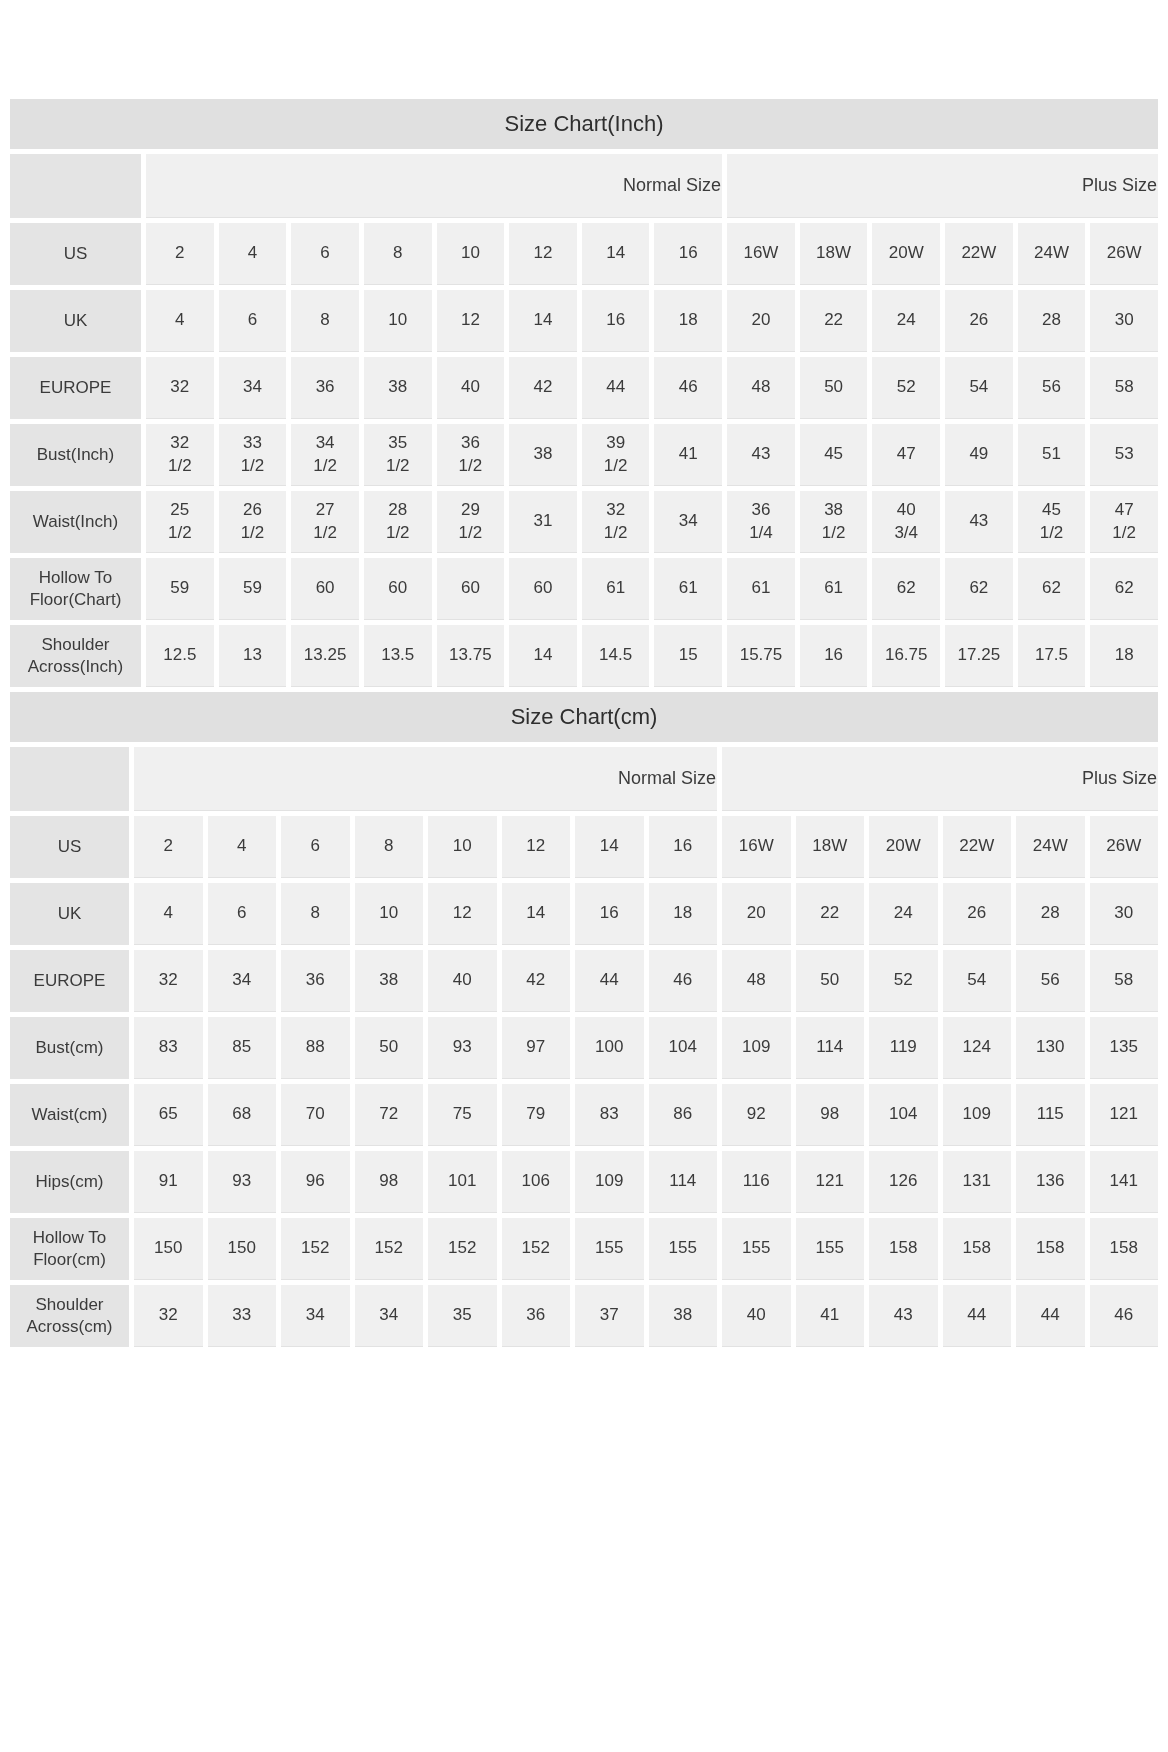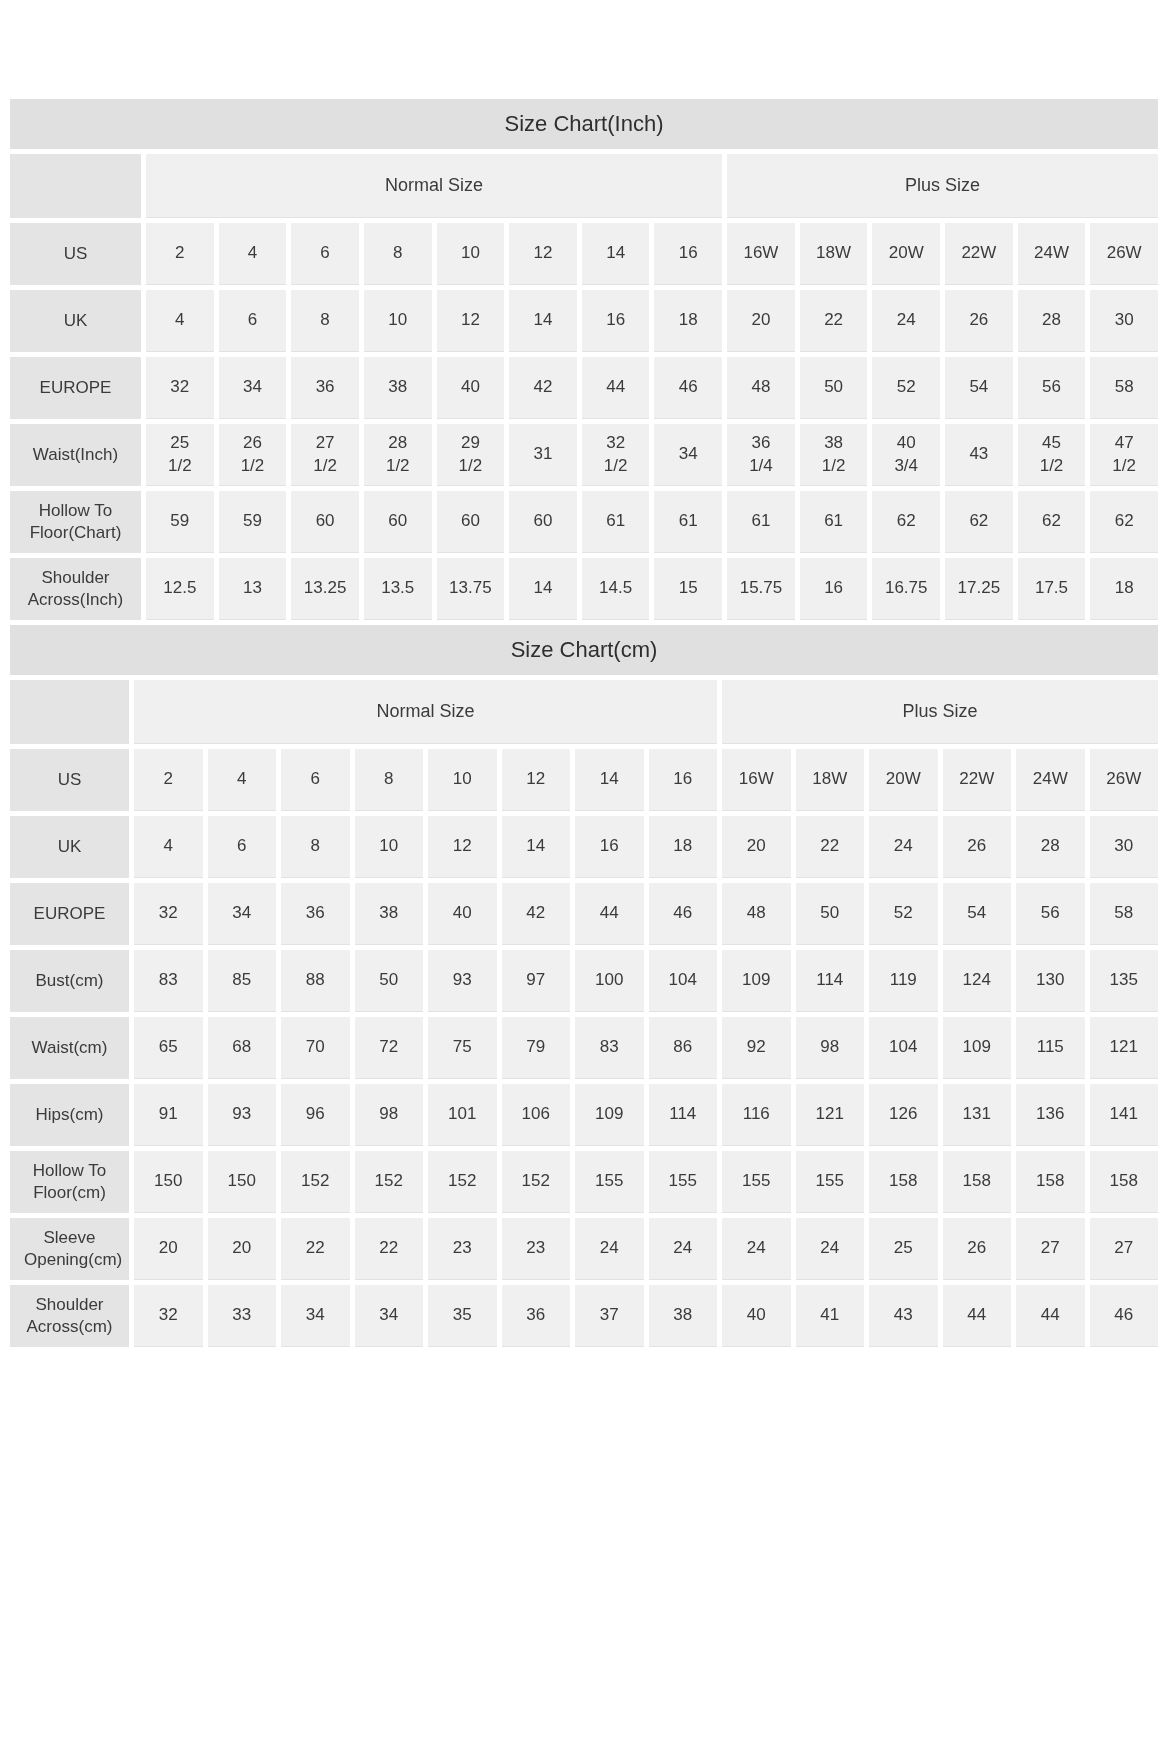--- a/index.html
+++ b/index.html
@@ -44,21 +44,21 @@
   td.corner{
     background:var(--label-bg);
     height:64px;
   }
   th.group-header{
     background:var(--header-bg);
     font-weight:normal;
     font-size:18px;
     color:var(--text);
     height:64px;
-    text-align:center;
+    text-align:right;
     border-bottom:1px solid #e2e2e2;
   }
   th.row-label{
     background:var(--label-bg);
     font-weight:normal;
     font-size:17px;
     line-height:1.3;
     color:var(--text);
     text-align:center;
     padding:4px 14px;
@@ -155,20 +155,43 @@
             <td class="cell">44</td>
             <td class="cell">46</td>
             <td class="cell">48</td>
             <td class="cell">50</td>
             <td class="cell">52</td>
             <td class="cell">54</td>
             <td class="cell">56</td>
             <td class="cell">58</td>
           </tr>
           <tr>
+            <th class="row-label">Bust(Inch)</th>
+            <td class="cell">32
+1/2</td>
+            <td class="cell">33
+1/2</td>
+            <td class="cell">34
+1/2</td>
+            <td class="cell">35
+1/2</td>
+            <td class="cell">36
+1/2</td>
+            <td class="cell">38</td>
+            <td class="cell">39
+1/2</td>
+            <td class="cell">41</td>
+            <td class="cell">43</td>
+            <td class="cell">45</td>
+            <td class="cell">47</td>
+            <td class="cell">49</td>
+            <td class="cell">51</td>
+            <td class="cell">53</td>
+          </tr>
+          <tr>
             <th class="row-label">Waist(Inch)</th>
             <td class="cell">25
 1/2</td>
             <td class="cell">26
 1/2</td>
             <td class="cell">27
 1/2</td>
             <td class="cell">28
 1/2</td>
             <td class="cell">29
@@ -368,37 +391,20 @@
             <td class="cell">155</td>
             <td class="cell">155</td>
             <td class="cell">155</td>
             <td class="cell">155</td>
             <td class="cell">158</td>
             <td class="cell">158</td>
             <td class="cell">158</td>
             <td class="cell">158</td>
           </tr>
           <tr>
-            <th class="row-label">Sleeve Opening(cm)</th>
-            <td class="cell">20</td>
-            <td class="cell">20</td>
-            <td class="cell">22</td>
-            <td class="cell">22</td>
-            <td class="cell">23</td>
-            <td class="cell">23</td>
-            <td class="cell">24</td>
-            <td class="cell">24</td>
-            <td class="cell">24</td>
-            <td class="cell">24</td>
-            <td class="cell">25</td>
-            <td class="cell">26</td>
-            <td class="cell">27</td>
-            <td class="cell">27</td>
-          </tr>
-          <tr>
             <th class="row-label">Shoulder Across(cm)</th>
             <td class="cell">32</td>
             <td class="cell">33</td>
             <td class="cell">34</td>
             <td class="cell">34</td>
             <td class="cell">35</td>
             <td class="cell">36</td>
             <td class="cell">37</td>
             <td class="cell">38</td>
             <td class="cell">40</td>

